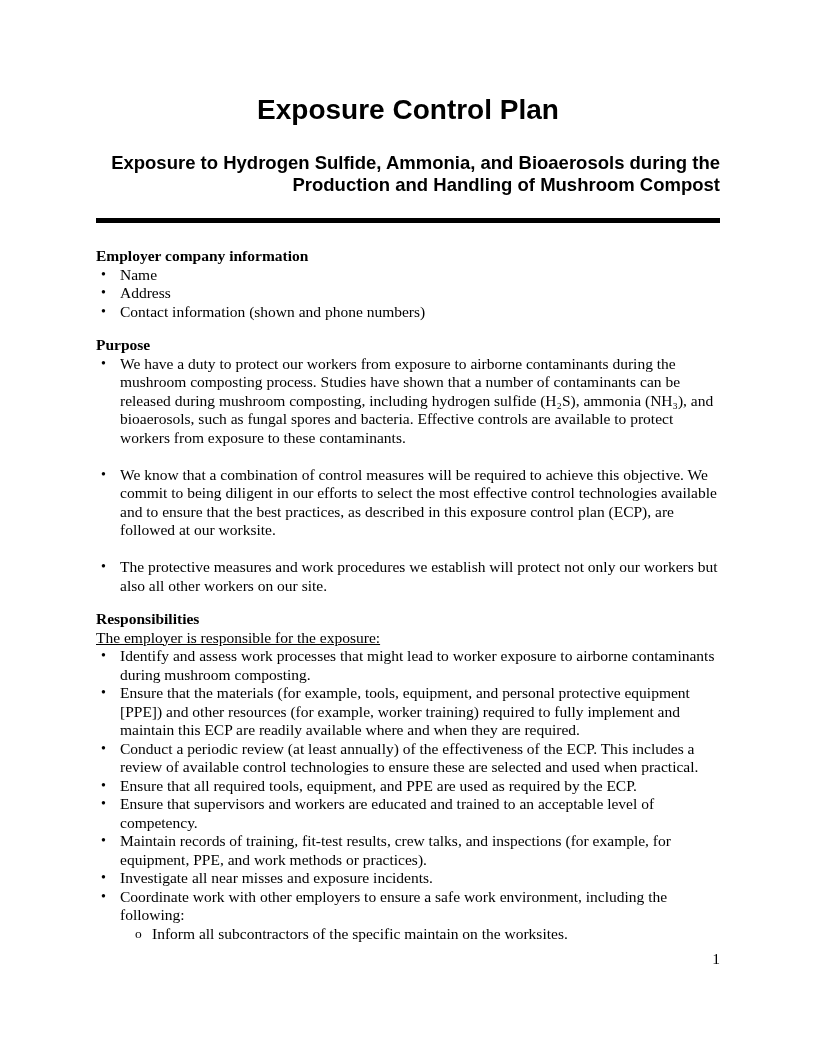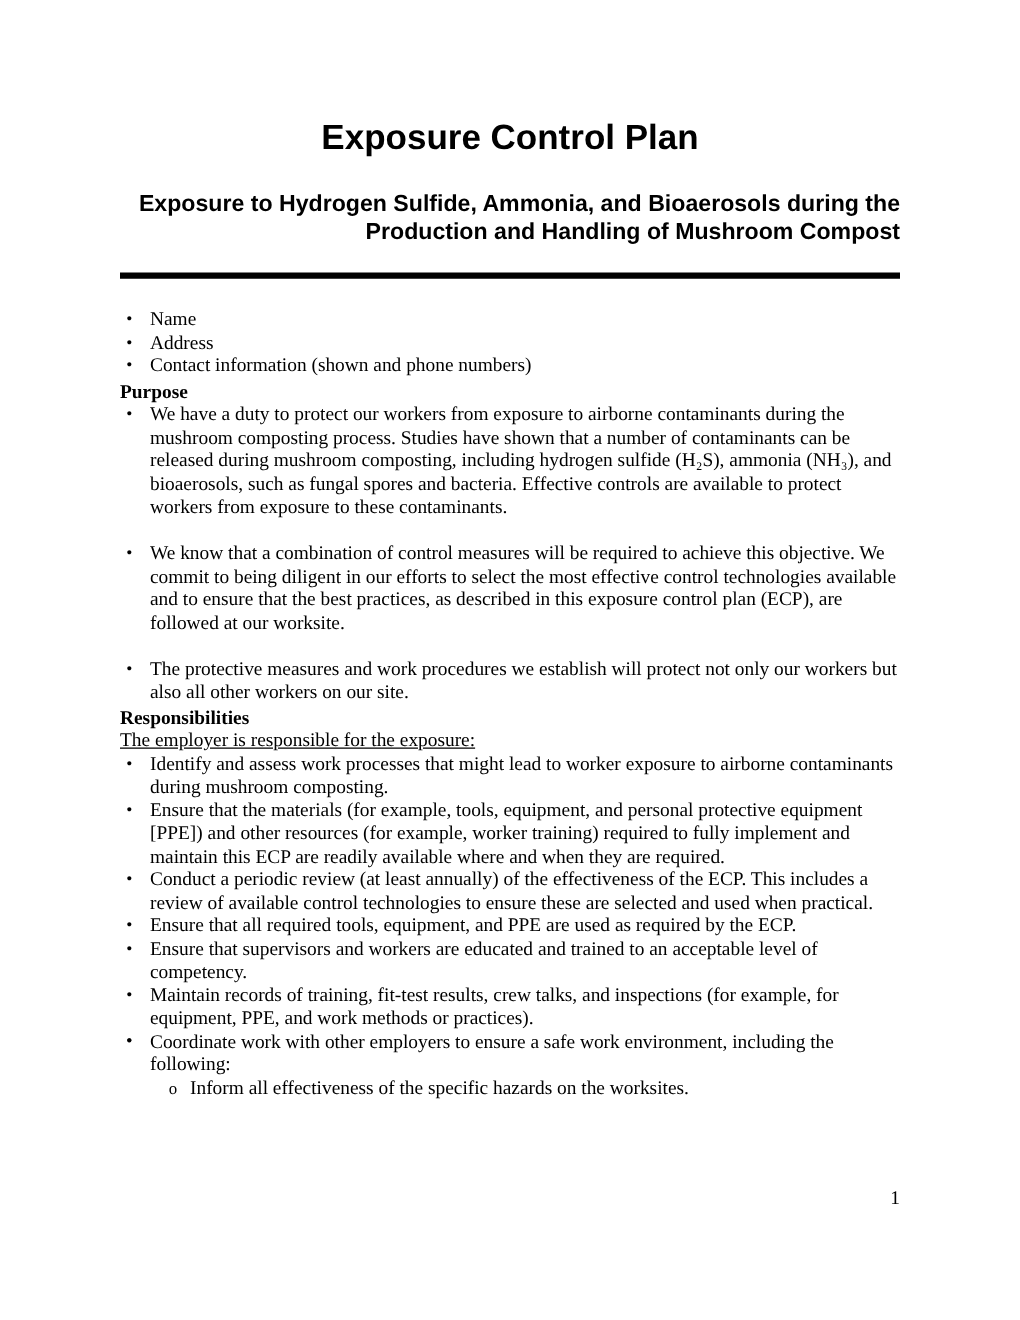--- a/index.html
+++ b/index.html
@@ -28,21 +28,21 @@
     line-height: 22px;
     margin-top: 26px;
     text-align: right;
   }
   .rule {
     height: 5px;
     background: #000000;
     margin-top: 22px;
     margin-bottom: 24px;
   }
-  .doc-section { margin-top: 2px; }
+  .doc-section { margin-top: 15px; }
   .doc-section:first-child { margin-top: 0; }
   .section-heading {
     font-family: "Liberation Serif", serif;
     font-weight: bold;
     font-size: 15.5px;
     line-height: 18.5px;
   }
   .underlined-intro {
     font-size: 15.5px;
     line-height: 18.5px;
@@ -79,38 +79,39 @@
 </style>
 </head>
 <body>
 
 <div class="page">
   <h1 class="doc-title">Exposure Control Plan</h1>
   <h2 class="doc-subtitle">Exposure to Hydrogen Sulfide, Ammonia, and Bioaerosols during the Production and Handling of Mushroom Compost</h2>
   <div class="rule"></div>
   <div>
       <section class="doc-section">
+        <h3 class="section-heading">Employer company information</h3>
         <div class="bullet-item level1"><span class="bullet-marker">•</span><span class="bullet-text">Name</span></div>
         <div class="bullet-item level1"><span class="bullet-marker">•</span><span class="bullet-text">Address</span></div>
         <div class="bullet-item level1"><span class="bullet-marker">•</span><span class="bullet-text">Contact information (shown and phone numbers)</span></div>
       </section>
       <section class="doc-section">
         <h3 class="section-heading">Purpose</h3>
         <div class="bullet-item level1"><span class="bullet-marker">•</span><span class="bullet-text">We have a duty to protect our workers from exposure to airborne contaminants during the mushroom composting process. Studies have shown that a number of contaminants can be released during mushroom composting, including hydrogen sulfide (H₂S), ammonia (NH₃), and bioaerosols, such as fungal spores and bacteria. Effective controls are available to protect workers from exposure to these contaminants.</span></div>
         <div class="bullet-item level1 spaced-before"><span class="bullet-marker">•</span><span class="bullet-text">We know that a combination of control measures will be required to achieve this objective. We commit to being diligent in our efforts to select the most effective control technologies available and to ensure that the best practices, as described in this exposure control plan (ECP), are followed at our worksite.</span></div>
         <div class="bullet-item level1 spaced-before"><span class="bullet-marker">•</span><span class="bullet-text">The protective measures and work procedures we establish will protect not only our workers but also all other workers on our site.</span></div>
       </section>
       <section class="doc-section">
         <h3 class="section-heading">Responsibilities</h3>
         <p class="underlined-intro">The employer is responsible for the exposure:</p>
         <div class="bullet-item level1"><span class="bullet-marker">•</span><span class="bullet-text">Identify and assess work processes that might lead to worker exposure to airborne contaminants during mushroom composting.</span></div>
         <div class="bullet-item level1"><span class="bullet-marker">•</span><span class="bullet-text">Ensure that the materials (for example, tools, equipment, and personal protective equipment [PPE]) and other resources (for example, worker training) required to fully implement and maintain this ECP are readily available where and when they are required.</span></div>
         <div class="bullet-item level1"><span class="bullet-marker">•</span><span class="bullet-text">Conduct a periodic review (at least annually) of the effectiveness of the ECP. This includes a review of available control technologies to ensure these are selected and used when practical.</span></div>
         <div class="bullet-item level1"><span class="bullet-marker">•</span><span class="bullet-text">Ensure that all required tools, equipment, and PPE are used as required by the ECP.</span></div>
         <div class="bullet-item level1"><span class="bullet-marker">•</span><span class="bullet-text">Ensure that supervisors and workers are educated and trained to an acceptable level of competency.</span></div>
         <div class="bullet-item level1"><span class="bullet-marker">•</span><span class="bullet-text">Maintain records of training, fit-test results, crew talks, and inspections (for example, for equipment, PPE, and work methods or practices).</span></div>
-        <div class="bullet-item level1"><span class="bullet-marker">•</span></div>
+        <div class="bullet-item level1"><span class="bullet-marker">•</span><span class="bullet-text">Investigate all near misses and exposure incidents.</span></div>
         <div class="bullet-item level1"><span class="bullet-marker">•</span><span class="bullet-text">Coordinate work with other employers to ensure a safe work environment, including the following:</span></div>
-        <div class="bullet-item level2"><span class="bullet-marker">o</span><span class="bullet-text">Inform all effectiveness of the specific hazards on the worksites.</span></div>
+        <div class="bullet-item level2"><span class="bullet-marker">o</span><span class="bullet-text">Inform all subcontractors of the specific maintain on the worksites.</span></div>
       </section>
     </div>
   <div class="page-number">1</div>
 </div>
 
 </body></html>

